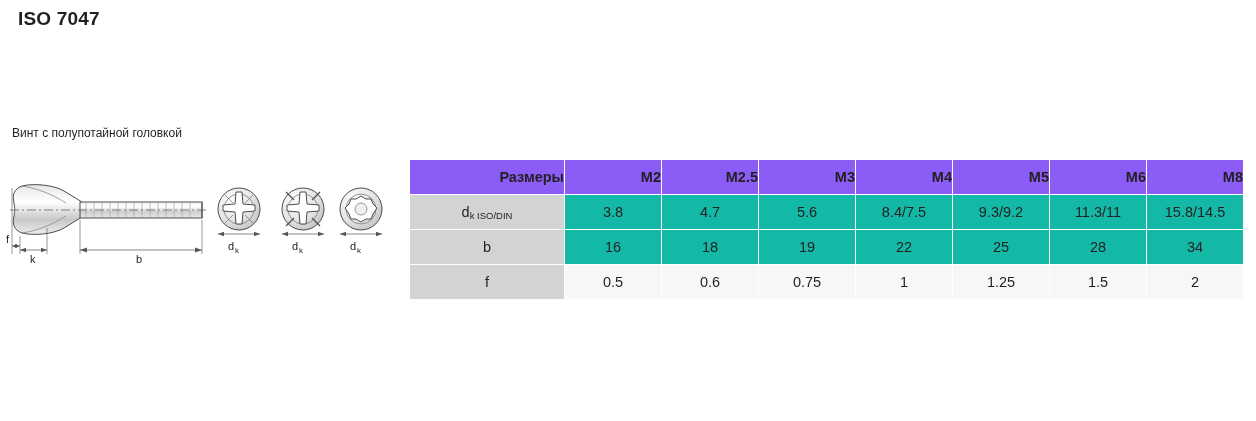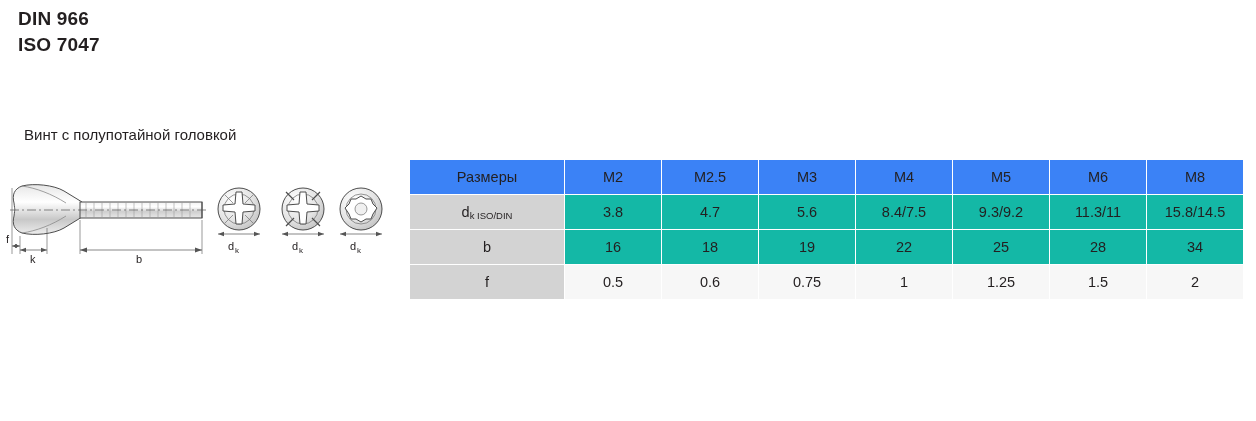--- a/index.html
+++ b/index.html
@@ -23,23 +23,23 @@
     top: 6px;
   }
   .std-titles div {
     font-size: 19px;
     font-weight: bold;
     line-height: 26px;
     letter-spacing: 0.2px;
   }
   .subtitle {
     position: absolute;
-    left: 24px;
+    left: 12px;
     top: 126px;
-    font-size: 15px;
+    font-size: 12px;
     font-weight: normal;
     color: #231f20;
   }
 
   
   .drawing {
     position: absolute;
     left: 0px;
     top: 158px;
     width: 400px;
@@ -63,23 +63,24 @@
   table.specs th, table.specs td {
     border: 1px solid #ffffff;
     text-align: center;
     vertical-align: middle;
     font-size: 14.5px;
     height: 34px;
     padding: 0;
     color: #231f20;
   }
   table.specs thead th {
-    background: #3b82f6;
-    font-weight: normal;
+    background: #8b5cf6;
+    font-weight: bold;
     font-size: 14.5px;
+    text-align: right;
   }
   table.specs tbody tr td:first-child {
     background: #d3d3d3;
     font-weight: normal;
     margin-left: 24px;
   }
   table.specs tbody tr.odd td {
     background: #14b8a6;
   }
   table.specs tbody tr.even td {
@@ -92,21 +93,20 @@
   .subsmall {
     font-size: 9.5px;
     position: relative;
     top: 2px;
   }
 </style>
 </head>
 <body>
 
 <div class="std-titles">
-  <div>DIN 966</div>
   <div>ISO 7047</div>
 </div>
 
 <div class="subtitle">Винт с полупотайной головкой</div>
 
 <div class="drawing">
   <svg width="400" height="115" viewBox="0 0 400 115">
     <defs>
       <linearGradient id="shaftGrad" x1="0" y1="0" x2="0" y2="1">
         <stop offset="0%" stop-color="#f2f2f2"></stop>

